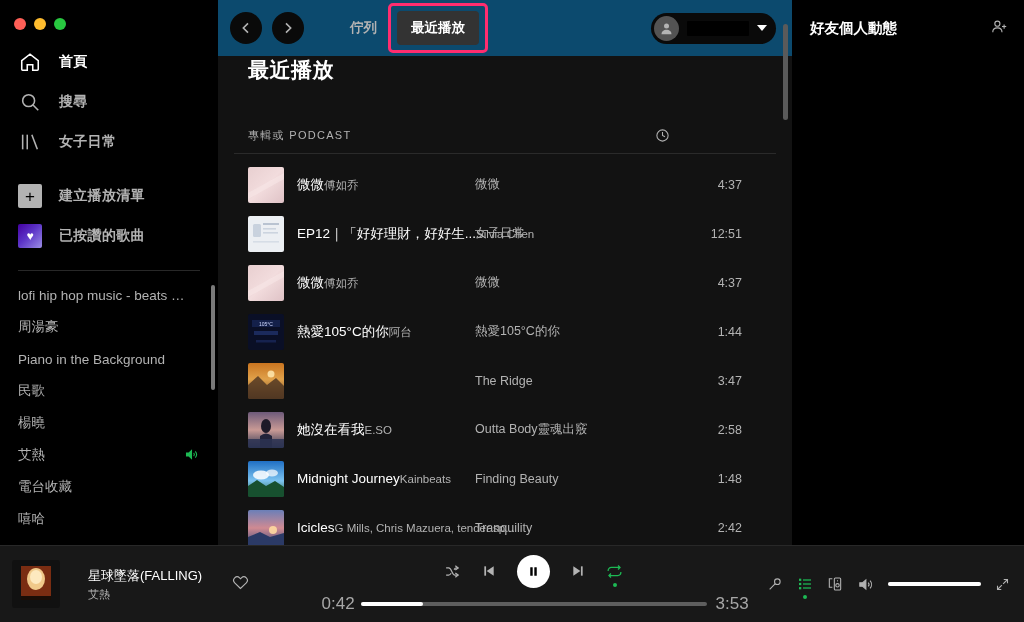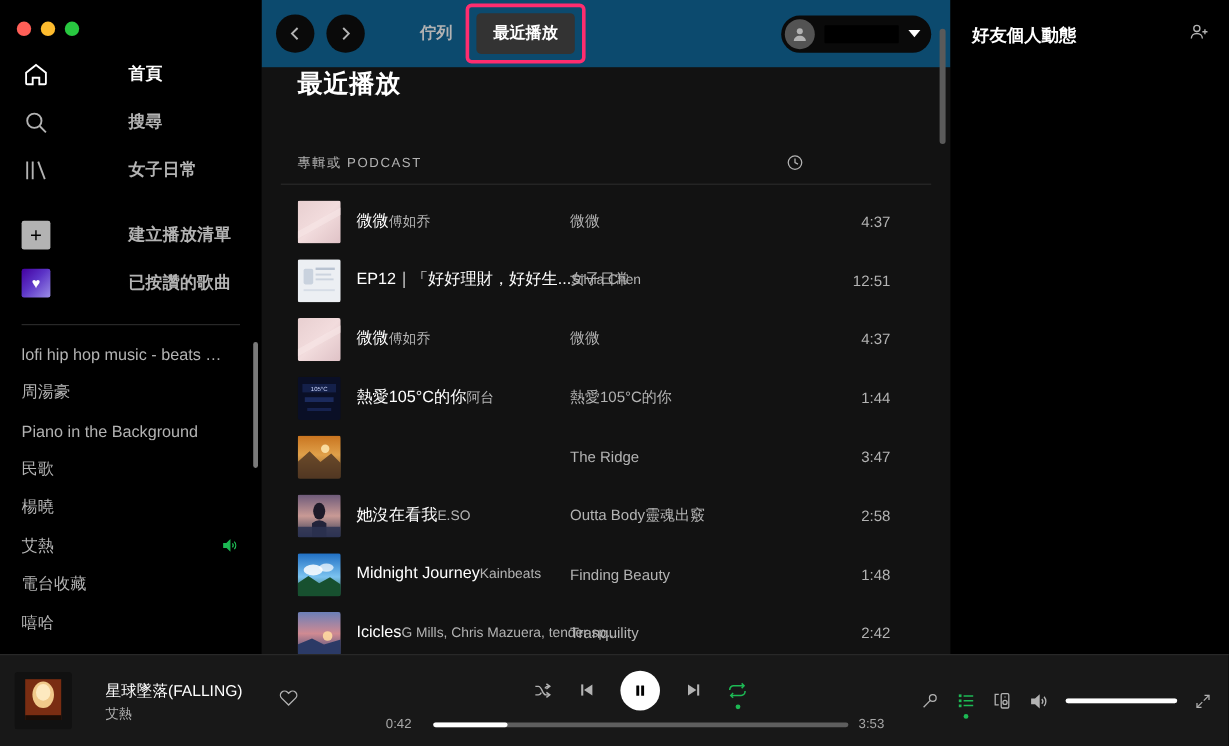--- a/index.html
+++ b/index.html
@@ -19,21 +19,21 @@
   }
   .traffic { display:flex; gap:8px; padding:14px 0 0 14px; height:34px; align-items:center; }
   .dot { width:12px; height:12px; border-radius:50%; }
   .dot.r{background:#ff5f57;} .dot.y{background:#febc2e;} .dot.g{background:#28c840;}
 
   .nav-main { padding-top:8px; }
   .nav-item {
     display:flex; align-items:center; gap:17px;
     height:40px; padding:0 0 0 18px; cursor:pointer;
   }
-  .nav-item .label { font-size:14px; font-weight:bold; color:#b3b3b3; letter-spacing:.3px;margin-left:48px; }
+  .nav-item .label { font-size:14px; font-weight:bold; color:#b3b3b3; letter-spacing:.3px; }
   .nav-item.active .label { color:#fff; }
   .nav-ico { width:24px; height:24px; flex:none; display:flex; align-items:center; justify-content:center; color:#b3b3b3; }
   .nav-item.active .nav-ico { color:#fff; }
 
   .nav-second { padding-top:14px; }
   .box-ico {
     width:24px; height:24px; flex:none; border-radius:2px;
     display:flex; align-items:center; justify-content:center;
   }
   .box-plus { background:#b3b3b3; color:#000; font-size:17px; line-height:1; font-weight:400; }
@@ -160,21 +160,21 @@
   .cbtn.on { color:#1db954; }
   .cbtn.on::after{
     content:""; position:absolute; bottom:-7px; left:50%; transform:translateX(-50%);
     width:4px; height:4px; border-radius:50%; background:#1db954;
   }
   .playbtn {
     width:33px; height:33px; border-radius:50%; background:#fff;
     display:flex; align-items:center; justify-content:center; cursor:pointer; color:#000;
   }
   .progress-wrap { display:flex; align-items:center; gap:9px; width:424px; }
-  .ptime { font-size:11px; color:#a7a7a7; width:30px; flex:none; }
+  .ptime { font-size:17px; color:#a7a7a7; width:30px; flex:none; }
   .ptime.r { text-align:left; }
   .ptrack { flex:1; height:4px; background:#5e5e5e; border-radius:2px; position:relative; cursor:pointer; }
   .pfill { position:absolute; left:0; top:0; bottom:0; background:#fff; border-radius:2px; }
 
   .rctrls { display:flex; align-items:center; gap:14px; padding-right:14px; flex:none; }
   .rbtn { color:#b3b3b3; cursor:pointer; display:flex; align-items:center; position:relative; }
   .rbtn.on { color:#1db954; }
   .rbtn.on::after{
     content:""; position:absolute; bottom:-7px; left:50%; transform:translateX(-50%);
     width:4px; height:4px; border-radius:50%; background:#1db954;

